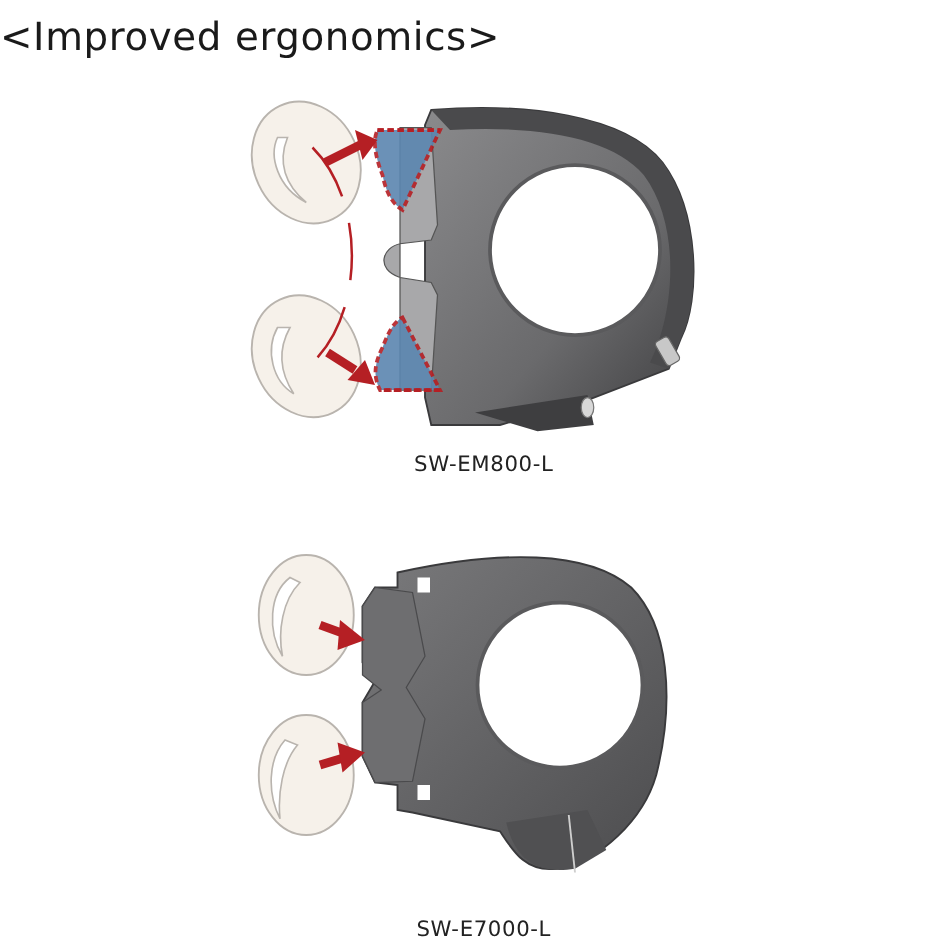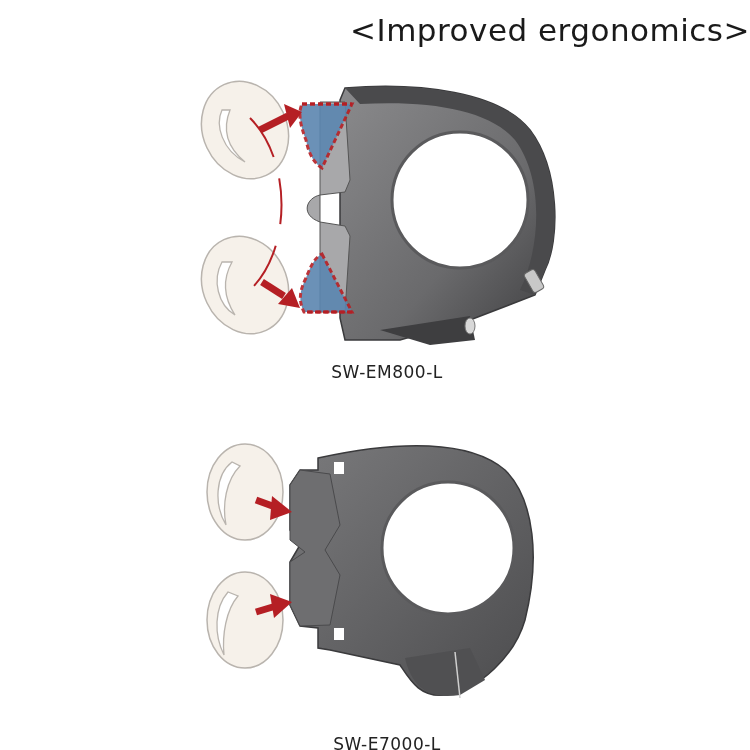--- a/index.html
+++ b/index.html
@@ -1,17 +1,17 @@
 <!DOCTYPE html>
 <html><head>
   <meta charset="utf-8">
   <style>
     html, body { margin: 0; padding: 0; background: #ffffff; }
     body { width: 750px; height: 750px; position: relative; overflow: hidden; font-family: "DejaVu Sans", sans-serif; }
-    .title { position: absolute; left: 0; top: 12px; width: 750px; text-align: right; font-size: 31px; color: #1a1a1a; letter-spacing: 0.5px; font-weight: normal; }
+    .title { position: absolute; left: 0; top: 12px; width: 750px; text-align: left; font-size: 31px; color: #1a1a1a; letter-spacing: 0.5px; font-weight: normal; }
     .caption { position: absolute; width: 750px; left: 12px; text-align: center; font-size: 17px; color: #222; letter-spacing: 0.5px; }
     .cap1 { top: 362px; }
     .cap2 { top: 702px; margin-top: 32px; }
     svg.fig { position: absolute; left: 0; top: 0; }
   </style>
 </head>
 <body>
 
 <div class="title">&lt;Improved ergonomics&gt;</div>
 

